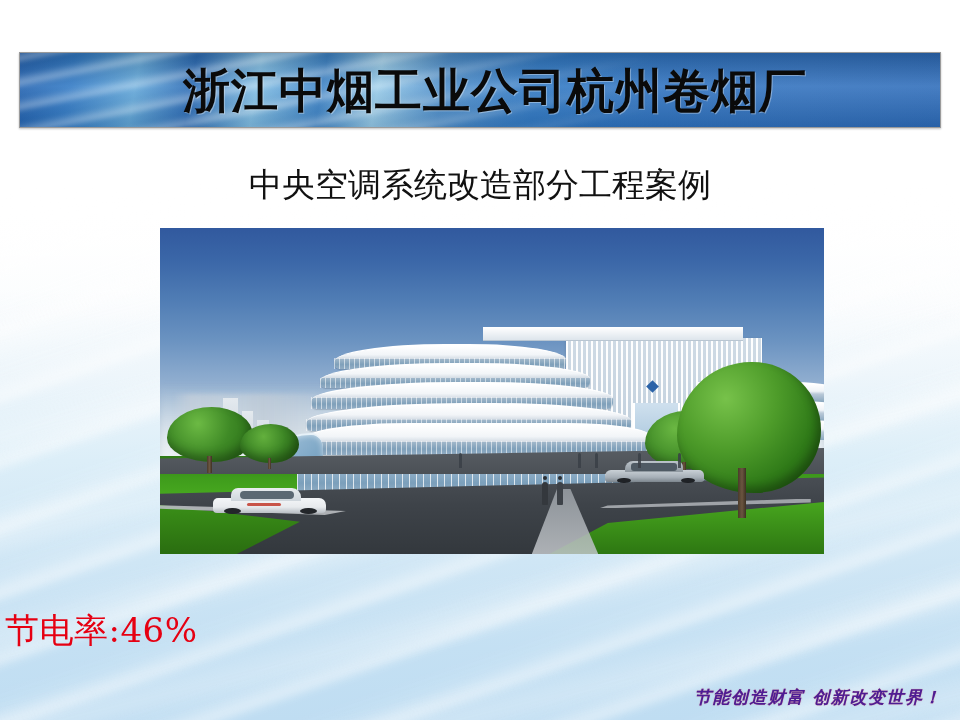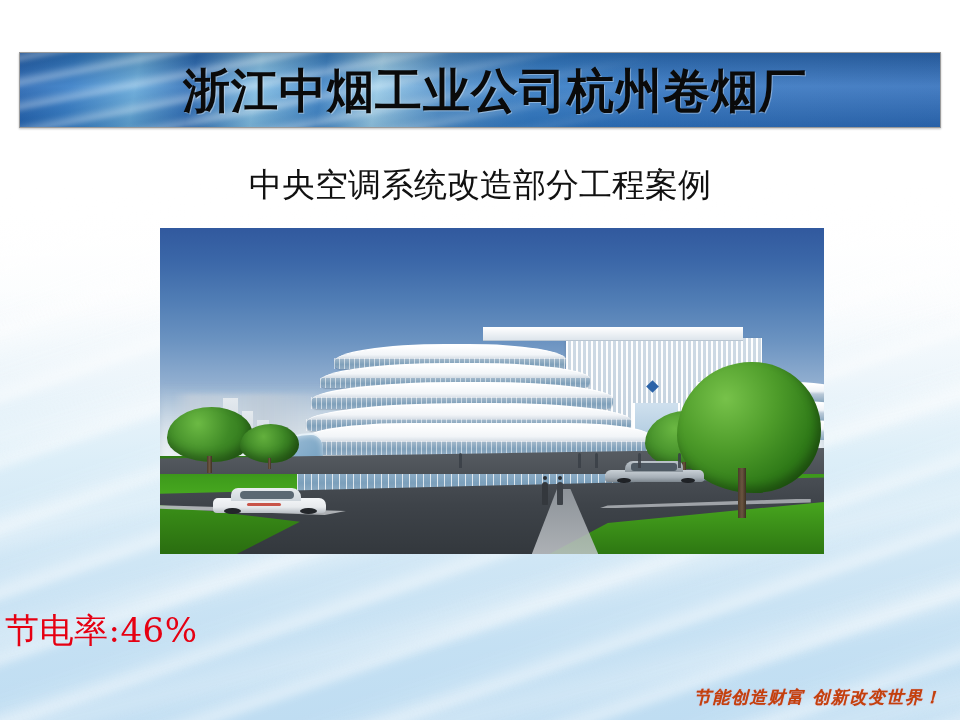--- a/index.html
+++ b/index.html
@@ -512,21 +512,21 @@
 
   
   .footer {
     position: absolute;
     right: 18px;
     top: 686px;
     font-family: "DejaVu Serif", "Liberation Serif", serif;
     font-size: 17px;
     font-weight: bold;
     font-style: italic;
-    color: #c2410c;
+    color: #4c1d95;
     letter-spacing: 1.5px;
     white-space: nowrap;
     text-shadow: 0 0 1px rgba(232,19,26,0.55);
     margin-left: 44px;
   }
 </style>
 </head>
 <body>
 
 <div class="slide">

